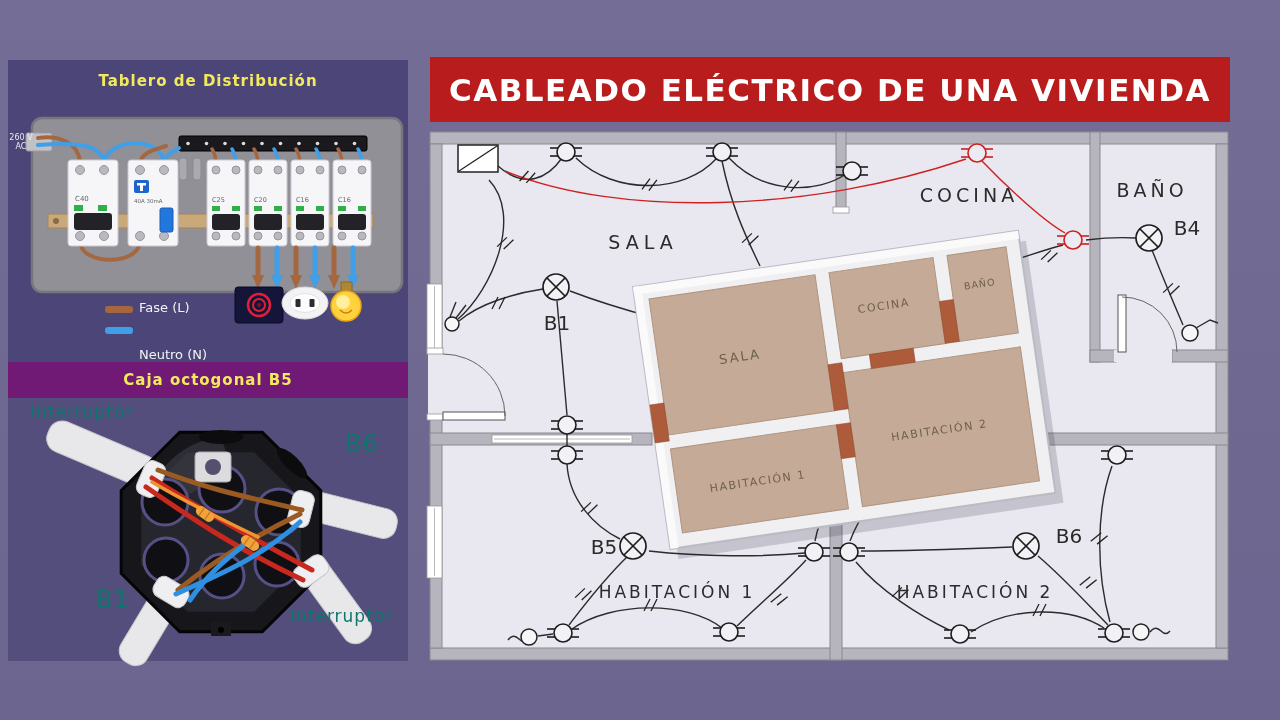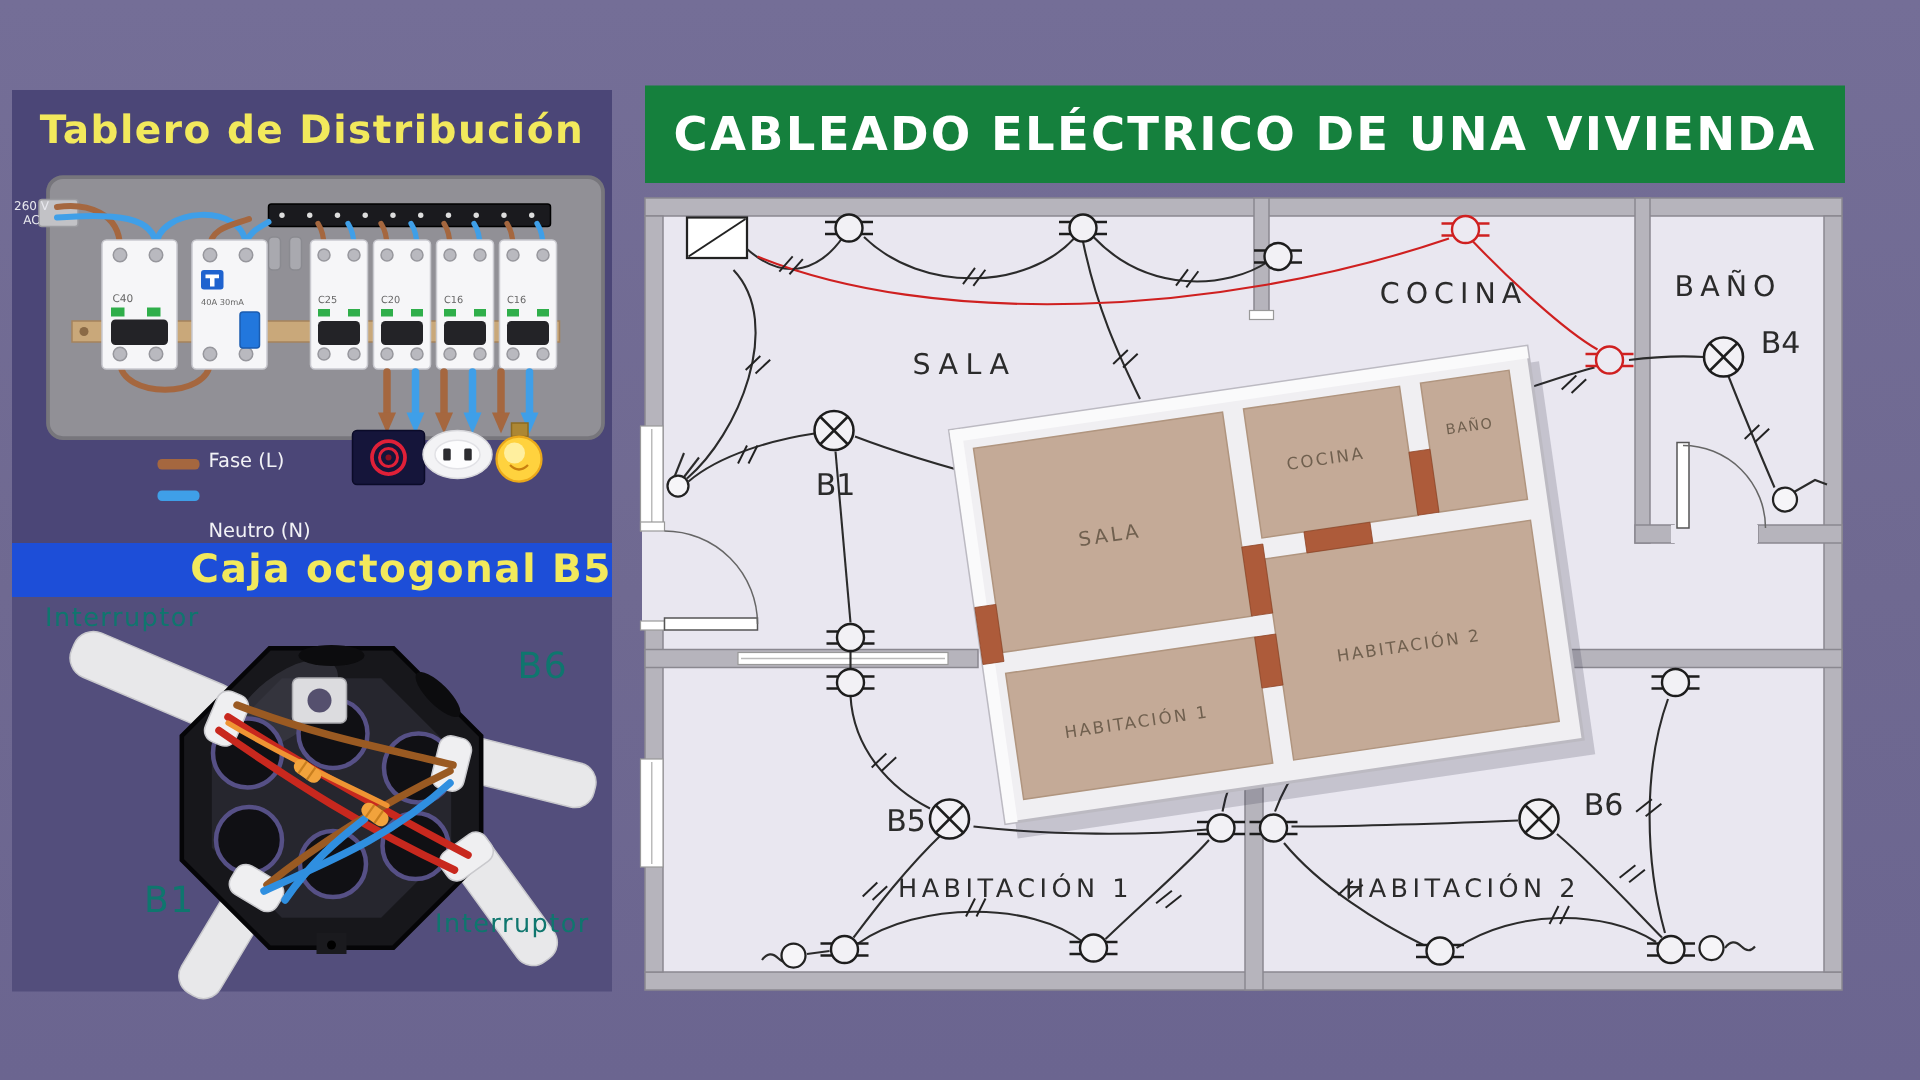--- a/index.html
+++ b/index.html
@@ -3,29 +3,29 @@
 <meta charset="utf-8">
 <style>
   html,body{margin:0;padding:0;}
   body{
     width:1280px;height:720px;overflow:hidden;position:relative;
     background:linear-gradient(180deg,#746e97 0%,#6f6991 55%,#6b6590 100%);
     font-family:"DejaVu Sans",sans-serif;
   }
   .abs{position:absolute;}
   
-  #banner{left:430px;top:57px;width:800px;height:65px;background:#15803d;
+  #banner{left:430px;top:57px;width:800px;height:65px;background:#b91c1c;
     display:flex;align-items:center;justify-content:center;z-index:3;}
   #banner .t{color:#ffffff;font-size:31px;font-weight:bold;letter-spacing:1.5px;white-space:nowrap;}
   
   #sec-tablero{left:8px;top:60px;width:400px;height:302px;background:#4b4677;z-index:1;}
-  #sec-band{left:8px;top:362px;width:400px;height:36px;background:#1d4ed8;z-index:1;
-    display:flex;align-items:center;justify-content:flex-end;}
+  #sec-band{left:8px;top:362px;width:400px;height:36px;background:#701a75;z-index:1;
+    display:flex;align-items:center;justify-content:center;}
   #sec-caja{left:8px;top:398px;width:400px;height:263px;background:#534e7c;z-index:1;}
-  .ytitle{color:#f2e95c;font-size:26px;font-weight:bold;letter-spacing:1px;white-space:nowrap;}
+  .ytitle{color:#f2e95c;font-size:15px;font-weight:bold;letter-spacing:1px;white-space:nowrap;}
   #tablero-title{left:8px;top:72px;width:400px;text-align:center;z-index:3;}
   #supply{left:4px;top:133px;width:34px;color:#e8e8ee;font-size:8px;line-height:9px;text-align:center;z-index:3;}
   .legend-sw{width:28px;height:7px;border-radius:3px;z-index:3;}
   .legend-tx{color:#f2f2f6;font-size:13px;z-index:3;white-space:nowrap;}
   .caja-lb{color:#0f766e;z-index:3;white-space:nowrap;letter-spacing:1px;}
   
   #scene{position:absolute;left:0;top:0;width:1280px;height:720px;z-index:2;}
   svg text{font-family:"DejaVu Sans",sans-serif;}
   .planlabel{fill:#2b2b2b;}
   .wire{fill:none;stroke:#2b2b2b;stroke-width:1.4;}

